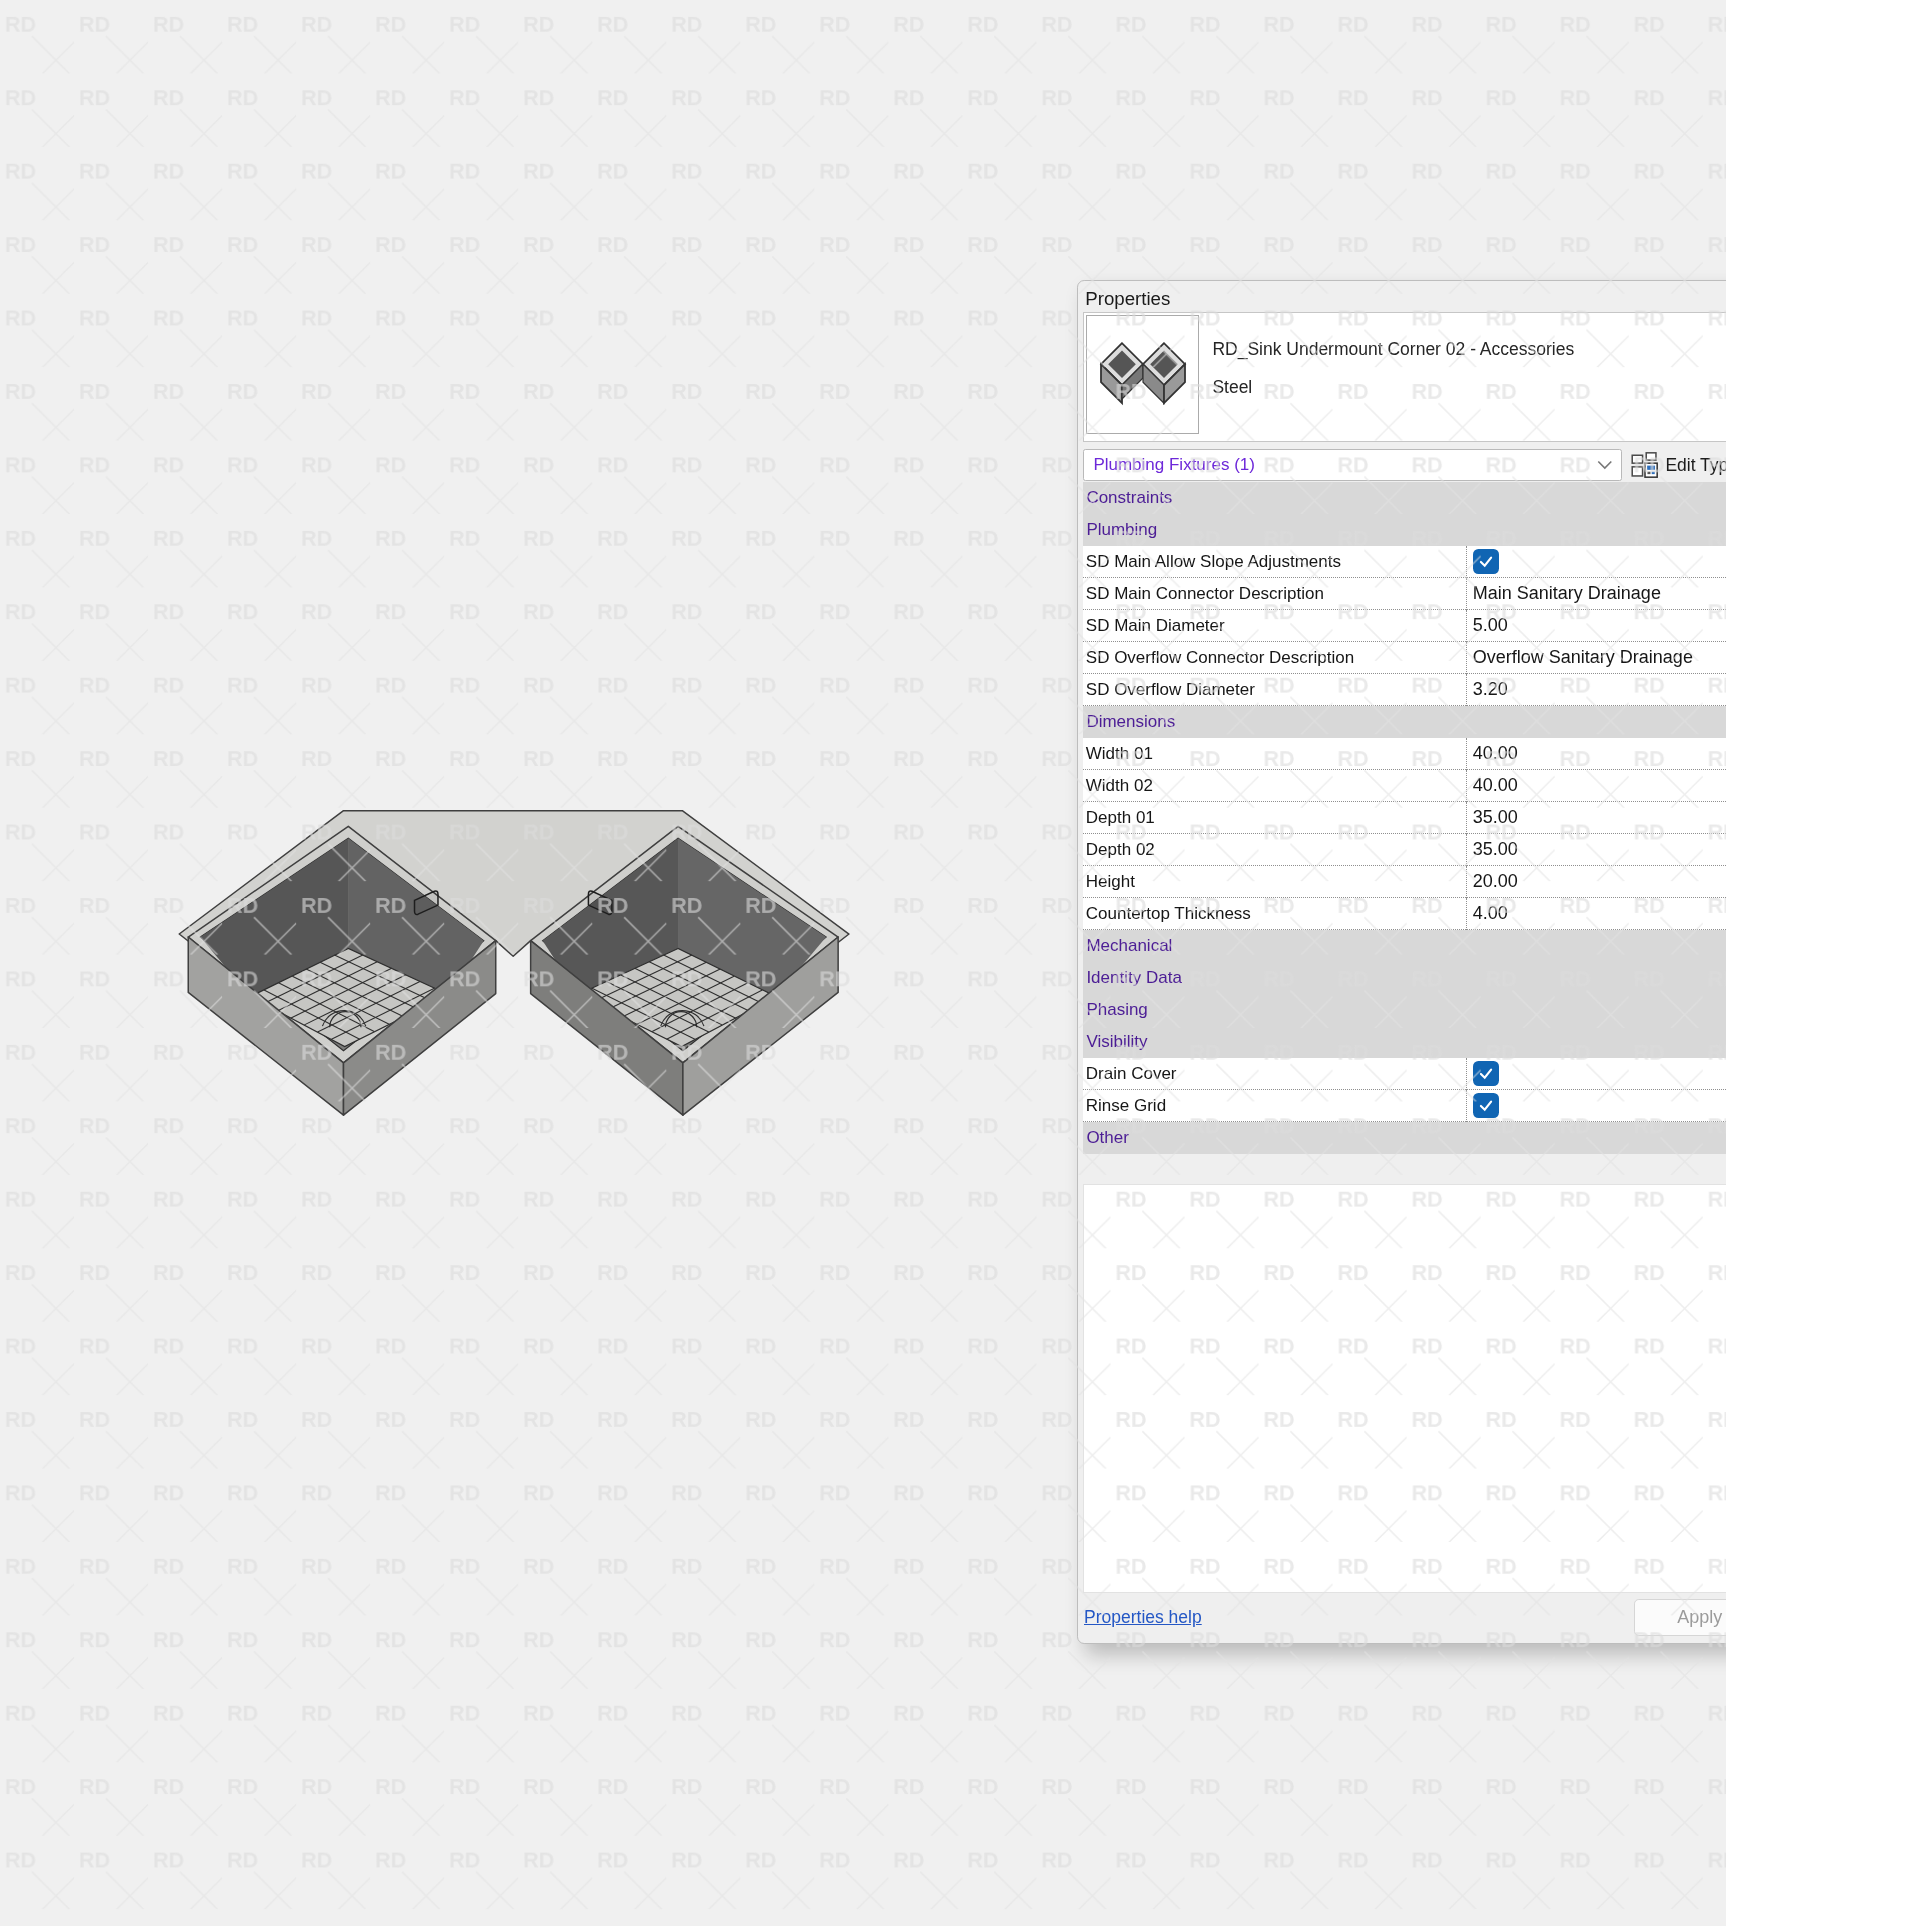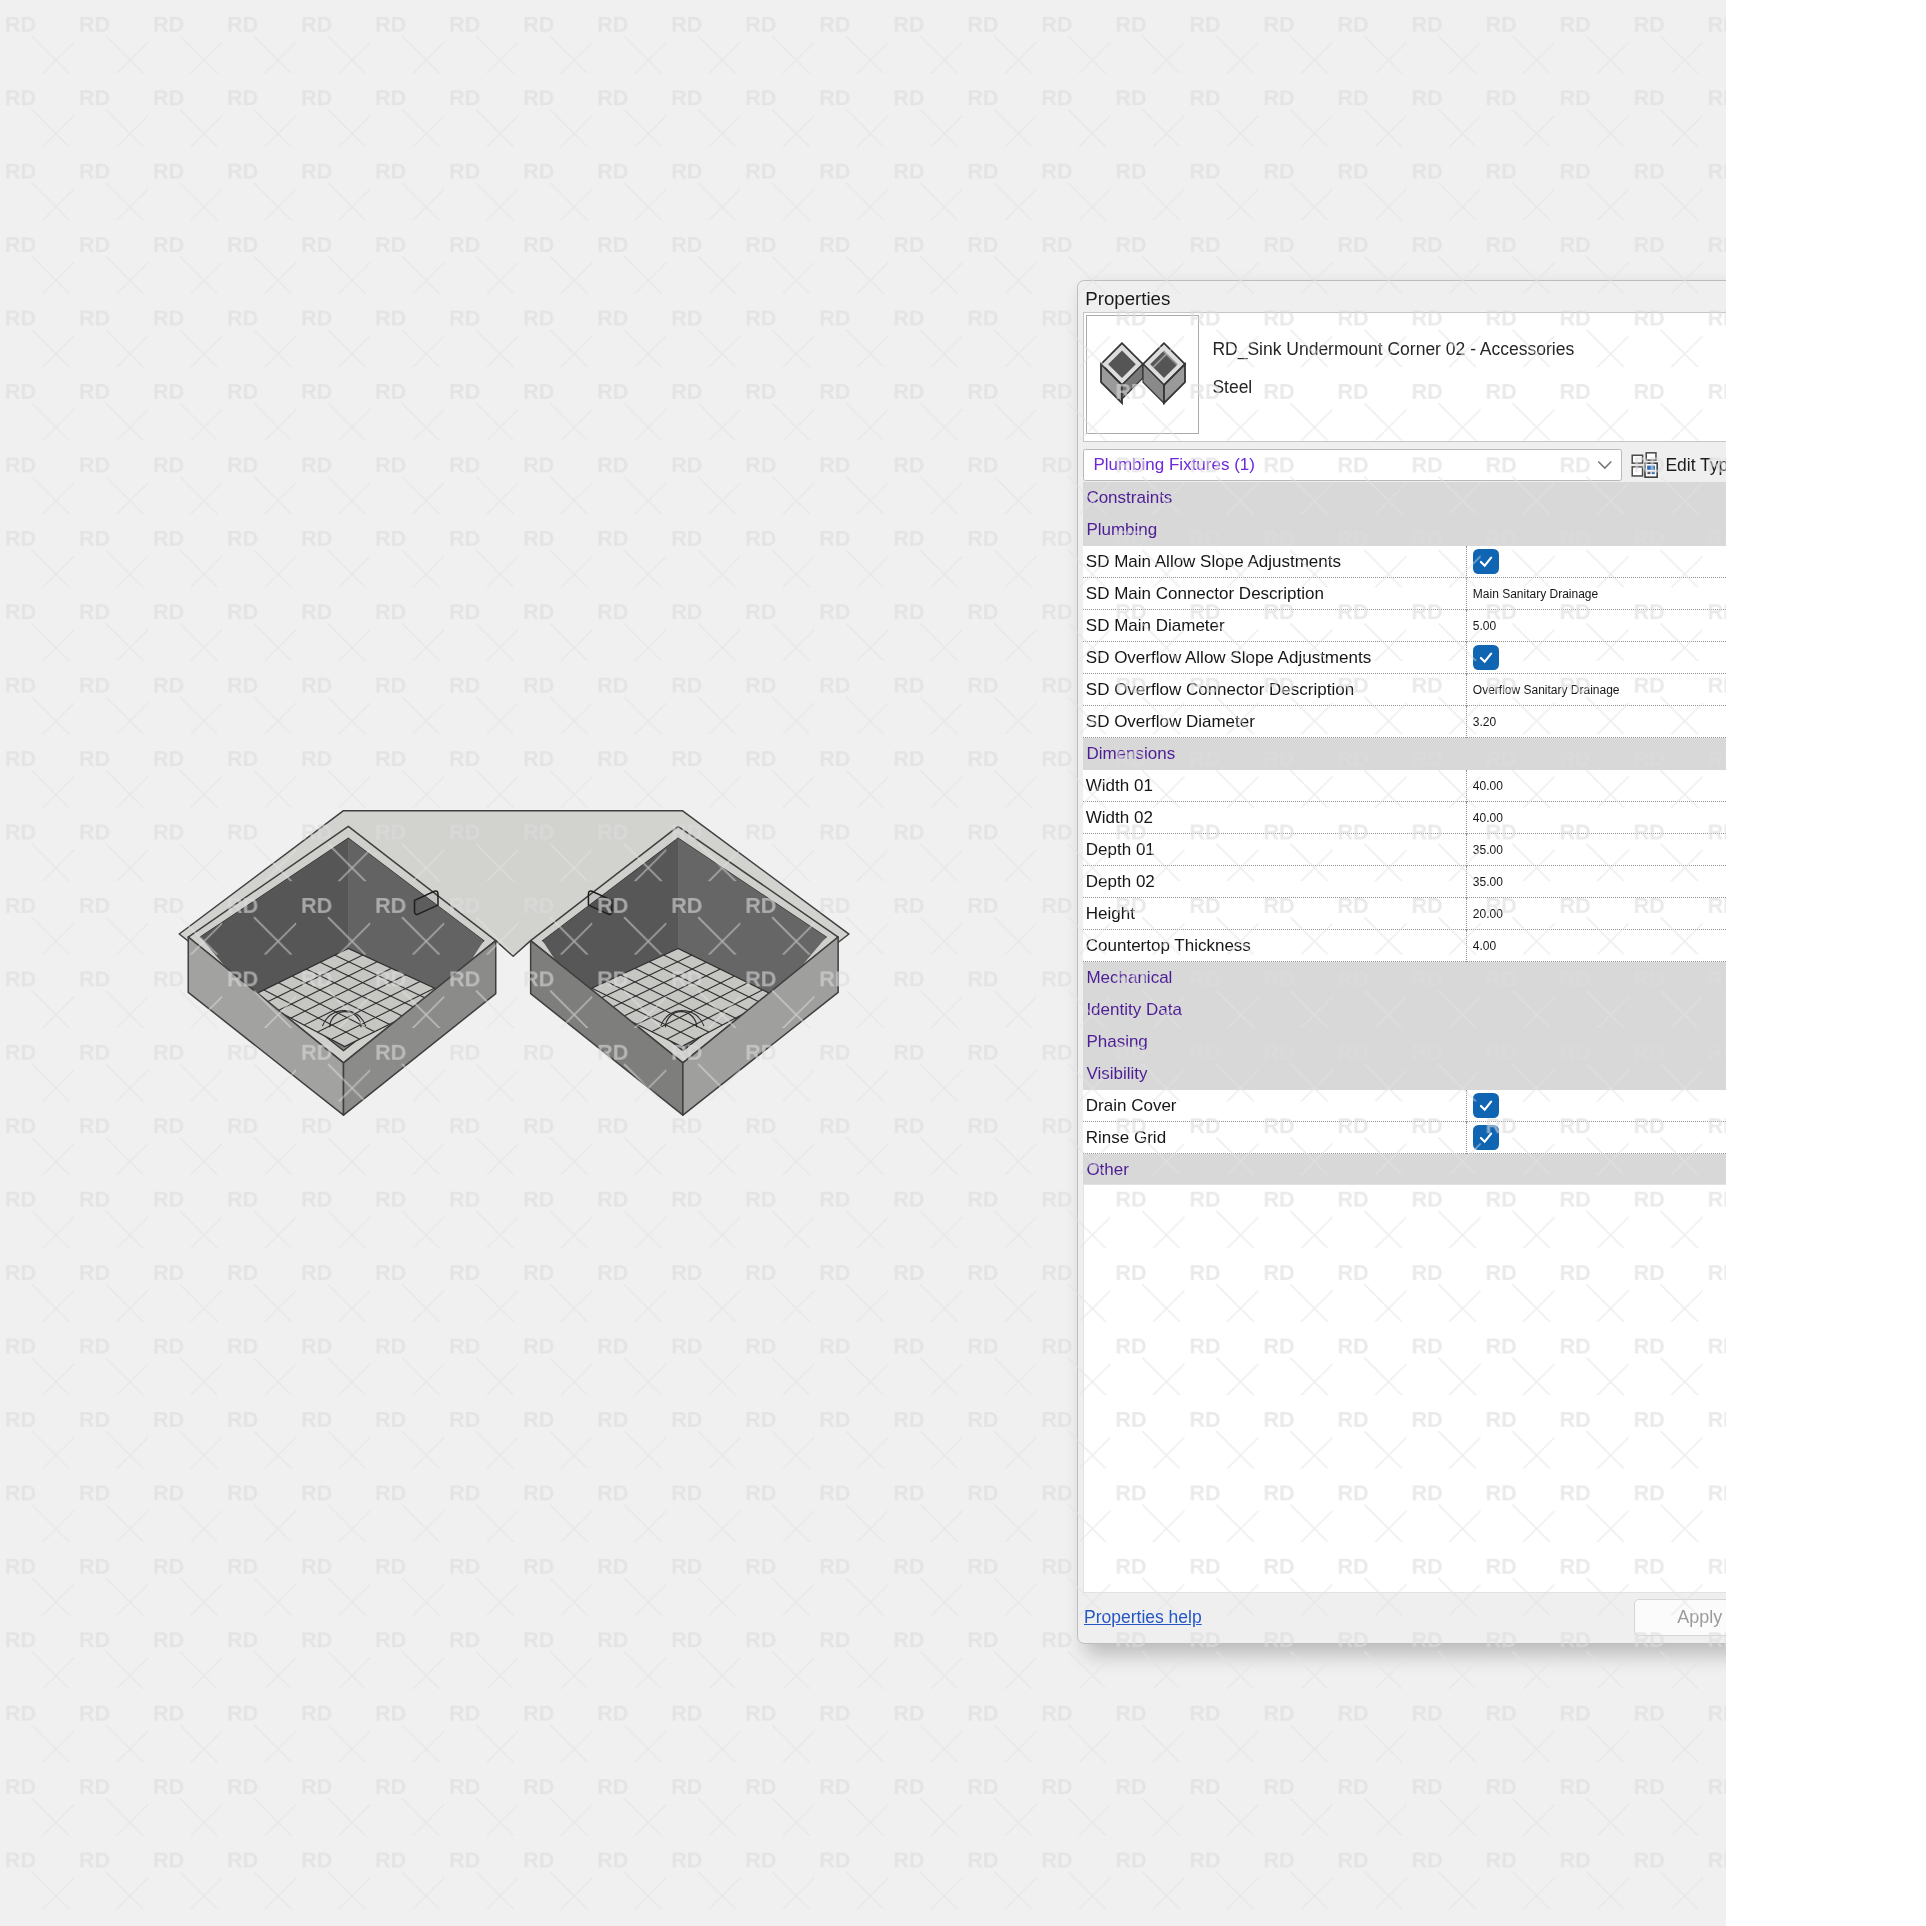--- a/index.html
+++ b/index.html
@@ -27,21 +27,21 @@
   .typerow{position:absolute;left:4.8px;top:167px;width:683px;height:34px;display:flex;align-items:center;}
   .combo{width:539px;height:32.5px;background:#fff;border:1.2px solid #b9b9b9;border-radius:2.4px;box-sizing:border-box;
          display:flex;align-items:center;justify-content:space-between;padding:0 8.4px 0 9.6px;font-size:17px;color:#6d28d9;}
   .edittype{display:flex;align-items:center;gap:6px;margin-left:9.6px;cursor:pointer;}
   .edittype .lab{font-size:17.5px;color:#1c1c1c;}
 
   .grid{position:absolute;left:4.8px;top:201px;width:681px;background:#d8d8d8;}
   .sect{height:32px;display:flex;align-items:center;justify-content:space-between;padding:0 9.6px 0 3.6px;font-size:17px;color:#4c1d95;box-sizing:border-box;}
   .prow{display:flex;height:32px;box-sizing:border-box;}
   .lbl{width:383px;background:#fff;border-bottom:1.2px dotted #8f8f8f;padding-left:3px;display:flex;align-items:center;font-size:17px;box-sizing:border-box;color:#161616;}
-  .val{width:272px;background:#fff;border-left:1.2px dotted #8f8f8f;border-bottom:1.2px dotted #8f8f8f;padding-left:6px;display:flex;align-items:center;font-size:12px;box-sizing:border-box;color:#161616;}
+  .val{width:272px;background:#fff;border-left:1.2px dotted #8f8f8f;border-bottom:1.2px dotted #8f8f8f;padding-left:6px;display:flex;align-items:center;font-size:18px;box-sizing:border-box;color:#161616;}
   .btnc{width:23px;background:#fff;border-left:1.2px dotted #8f8f8f;border-right:1.2px dotted #8f8f8f;border-bottom:1.2px dotted #8f8f8f;display:flex;align-items:center;justify-content:center;box-sizing:border-box;}
   .assoc{width:15.6px;height:25px;background:#f5f5f5;border:1.2px solid #c4c4c4;border-radius:4.8px;box-shadow:inset 0 -2.4px 2.4px rgba(0,0,0,.10);box-sizing:border-box;}
   .cb{width:26.5px;height:25px;border-radius:5.4px;background:#1065b3;display:flex;align-items:center;justify-content:center;cursor:pointer;}
 
   .emptyarea{position:absolute;left:4.8px;top:903px;width:681px;height:409px;background:#fff;border:0.6px solid #e2e2e2;box-sizing:border-box;}
 
   .footer{position:absolute;left:6px;right:7.2px;top:1316px;height:40px;display:flex;align-items:center;justify-content:space-between;}
   .helplink{font-size:17.5px;color:#2457c5;text-decoration:underline;cursor:pointer;}
   .applybtn{width:132px;height:37px;background:#fbfbfb;border:1.2px solid #d6d6d6;border-radius:4.8px;display:flex;align-items:center;justify-content:center;font-size:18px;color:#9b9b9b;cursor:pointer;box-sizing:border-box;}
 </style>
@@ -202,33 +202,20 @@
       </div>
 
       <div class="prow">
         <div class="lbl">SD Main Diameter</div>
         <div class="val">5.00</div>
         <div class="btnc">
             <span class="assoc"></span>
           </div>
       </div>
 
-      <div class="prow">
-        <div class="lbl">SD Overflow Allow Slope Adjustments</div>
-        <div class="val">
-          <span class="cb">
-            <svg width="18" height="17" viewBox="0 0 40 40">
-              <path d="M8,21 L17,30 L32,11" stroke="#fff" stroke-width="5" fill="none" stroke-linecap="round"></path>
-            </svg>
-          </span>
-        </div>
-        <div class="btnc">
-            <span class="assoc"></span>
-          </div>
-      </div>
 
       <div class="prow">
         <div class="lbl">SD Overflow Connector Description</div>
         <div class="val">Overflow Sanitary Drainage</div>
         <div class="btnc">
             <span class="assoc"></span>
           </div>
       </div>
 
       <div class="prow">

